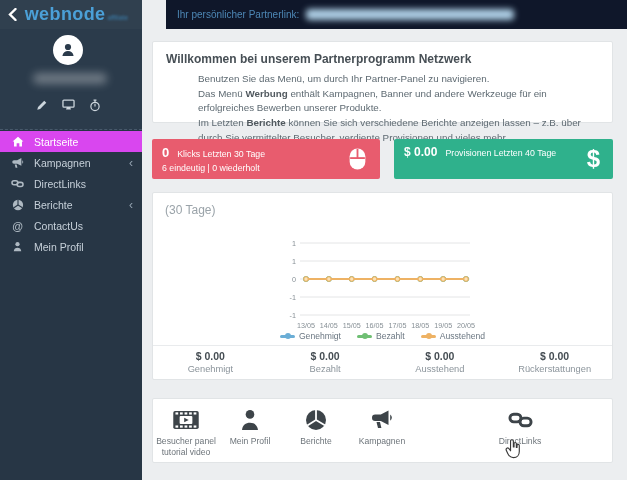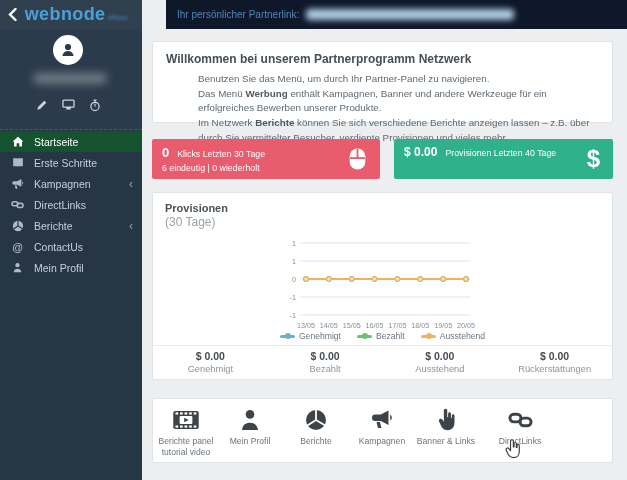--- a/index.html
+++ b/index.html
@@ -112,35 +112,27 @@
         <svg width="12" height="13" viewBox="0 0 14 15">
             <circle cx="7" cy="8.6" r="4.8" fill="none" stroke="currentColor" stroke-width="1.4"></circle>
             <path d="M7 8.6V5.6" stroke="currentColor" stroke-width="1.3"></path>
             <path d="M5.3 1.2h3.4M7 1.2v2.2" stroke="currentColor" stroke-width="1.4"></path>
           </svg>
       </span>
     </div>
   </div>
 
   <div class="menu">
-    <div class="menu-item active" style="background: #14532d;">
+    <div class="menu-item active" style="background: #d946ef;">
       <span class="mi-icon">
         <svg width="12" height="11" viewBox="0 0 14 13">
             <path d="M7 .8l6.4 5.7h-1.7v5.9H8.6V8.5H5.4v3.9H2.3V6.5H.6z" fill="currentColor"></path>
           </svg>
       </span>
       <span>Startseite</span>
-    </div>
-    <div class="menu-item">
-      <span class="mi-icon">
-        <svg width="12" height="11" viewBox="0 0 14 13">
-            <path d="M1.3 1.6h4.6c.5 0 1.1.4 1.1.4v9.4s-.6-.4-1.1-.4H1.3zM12.7 1.6H8.1c-.5 0-1.1.4-1.1.4v9.4s.6-.4 1.1-.4h4.6z" fill="currentColor"></path>
-          </svg>
-      </span>
-      <span>Erste Schritte</span>
     </div>
     <div class="menu-item">
       <span class="mi-icon">
         <svg width="13" height="12" viewBox="0 0 14 13">
             <path d="M11.2 1v8.6L6.6 7.4H3.2a1.9 1.9 0 110-3.8h3.4zM12.2 3.4a2.3 2.3 0 010 3.8zM4 8l.9 3.6h2L6.1 8z" fill="currentColor"></path>
           </svg>
       </span>
       <span>Kampagnen</span>
       <span class="mi-chevron">‹</span>
     </div>
@@ -188,21 +180,21 @@
 <div class="topbar" style="background: #0f172a; margin-left: 24px;">
   <span class="topbar-label">Ihr persönlicher Partnerlink:</span>
   <span class="link-blur"></span>
 </div>
 
 <div class="panel welcome">
   <div class="welcome-title">Willkommen bei unserem Partnerprogramm Netzwerk</div>
   <div class="welcome-text">
     <span>Benutzen Sie das Menü, um durch Ihr Partner-Panel zu navigieren.</span><br>
     <span>Das Menü </span><b>Werbung</b><span> enthält Kampagnen, Banner und andere Werkzeuge für ein erfolgreiches Bewerben unserer Produkte.</span><br>
-    <span>Im Netzwerk </span><b>Berichte</b><span> können Sie sich verschiedene Berichte anzeigen lassen – z.B. über durch Sie vermittelter Besucher, verdiente Provisionen und vieles mehr.</span>
+    <span>Im Letzten </span><b>Berichte</b><span> können Sie sich verschiedene Berichte anzeigen lassen – z.B. über durch Sie vermittelter Besucher, verdiente Provisionen und vieles mehr.</span>
   </div>
 </div>
 
 <div class="card red" style="background: rgb(232, 92, 110);">
   <div class="card-line1">
     <span class="card-value">0</span>
     <span class="card-label">Klicks Letzten 30 Tage</span>
   </div>
   <div class="card-sub">6 eindeutig | 0 wiederholt</div>
   <span class="card-icon">
@@ -217,21 +209,20 @@
 <div class="card green" style="background: rgb(47, 177, 140);">
   <div class="card-line1">
     <span class="card-value" style="font-size:12px;">$ 0.00</span>
     <span class="card-label">Provisionen Letzten 40 Tage</span>
   </div>
   <span class="card-icon dollar-glyph">$</span>
 </div>
 
 <div class="panel chart-panel">
   <div class="chart-head">
-    <div class="chart-title">Provisionen</div>
     <div class="chart-subtitle">(30 Tage)</div>
   </div>
 
   <svg id="chart-svg" width="212" height="97">
       <line x1="22" x2="192" y1="6" y2="6" stroke="#e4e5e6" stroke-width="1"></line>
       <text x="18" y="8.5" text-anchor="end" class="tick">1</text>
       <line x1="22" x2="192" y1="24" y2="24" stroke="#e4e5e6" stroke-width="1"></line>
       <text x="18" y="26.5" text-anchor="end" class="tick">1</text>
       <line x1="22" x2="192" y1="42" y2="42" stroke="#e4e5e6" stroke-width="1"></line>
       <text x="18" y="44.5" text-anchor="end" class="tick">0</text>
@@ -325,21 +316,21 @@
             <rect x="3.4" y="17" width="3" height="2.4"></rect>
             <rect x="8.4" y="17" width="3" height="2.4"></rect>
             <rect x="13.4" y="17" width="3" height="2.4"></rect>
             <rect x="18.4" y="17" width="3" height="2.4"></rect>
             <rect x="23.4" y="17" width="3" height="2.4"></rect>
             <rect x="8" y="6.6" width="14" height="8.8" rx="1"></rect>
           </g>
           <path d="M13 8.6l5 2.4-5 2.4z" fill="#3d4449"></path>
         </svg>
     </div>
-    <div class="sc-label">Berichte panel tutorial video</div>
+    <div class="sc-label">Besucher panel tutorial video</div>
   </div>
   <div class="shortcut" style="left:64px;">
     <div class="sc-icon">
       <svg width="20" height="22" viewBox="0 0 20 22">
           <circle cx="10" cy="5.4" r="4.3" fill="#3d4449"></circle>
           <path d="M2 21c.5-4.8 3.7-7.2 8-7.2s7.5 2.4 8 7.2z" fill="#3d4449"></path>
         </svg>
     </div>
     <div class="sc-label">Mein Profil</div>
   </div>
@@ -357,28 +348,20 @@
     <div class="sc-label">Berichte</div>
   </div>
   <div class="shortcut" style="left:196px;">
     <div class="sc-icon">
       <svg width="24" height="22" viewBox="0 0 24 22">
           <path d="M18.5 1.5v14.4L10.8 12H5.2a3.2 3.2 0 110-6.4h5.6zM20.2 5.4a3.9 3.9 0 010 6.4zM6.5 13l1.5 6h3.4L10 13z" fill="#3d4449"></path>
         </svg>
     </div>
     <div class="sc-label">Kampagnen</div>
   </div>
-  <div class="shortcut" style="left:260px;">
-    <div class="sc-icon">
-      <svg width="19" height="23" viewBox="0 0 20 24">
-          <path d="M7.2 2.6c0-1 .8-1.8 1.8-1.8s1.8.8 1.8 1.8v7h.9V5.8c0-.8.7-1.5 1.5-1.5s1.5.7 1.5 1.5v4.6h.9V8c0-.8.6-1.4 1.4-1.4s1.4.6 1.4 1.4v7.4c0 4.4-2.7 7.8-7.2 7.8-4 0-5.8-2.1-7.2-5.2l-1.8-4c-.5-1-.1-2.1.8-2.6.9-.5 2-.2 2.6.7l1.6 2.2z" fill="#3d4449"></path>
-        </svg>
-    </div>
-    <div class="sc-label">Banner &amp; Links</div>
-  </div>
   <div class="shortcut" style="left:334px;">
     <div class="sc-icon">
       <svg width="25" height="20" viewBox="0 0 26 20">
           <g fill="none" stroke="#3d4449" stroke-width="3">
             <rect x="2" y="4" width="11.5" height="8" rx="4"></rect>
             <rect x="12.5" y="8" width="11.5" height="8" rx="4"></rect>
           </g>
         </svg>
     </div>
     <div class="sc-label">DirectLinks</div>

